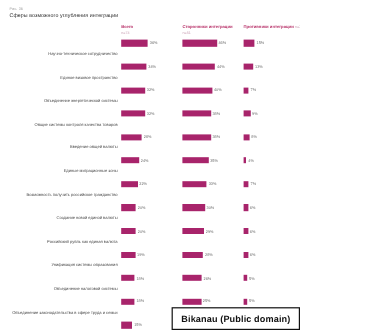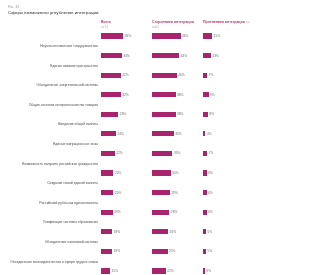--- a/index.html
+++ b/index.html
@@ -337,13 +337,14 @@
         </div>
         <div class="c-bar wide">
           <div class="barwrap">
             <div class="bar" style="width: 1.86px; background: rgb(168, 36, 107);"></div>
             <span class="val">3%</span>
           </div>
         </div>
       </div>
     </div>
 
+  <div class="wm">Bikanau (Public domain)</div>
 </div>
 
 </body></html>

